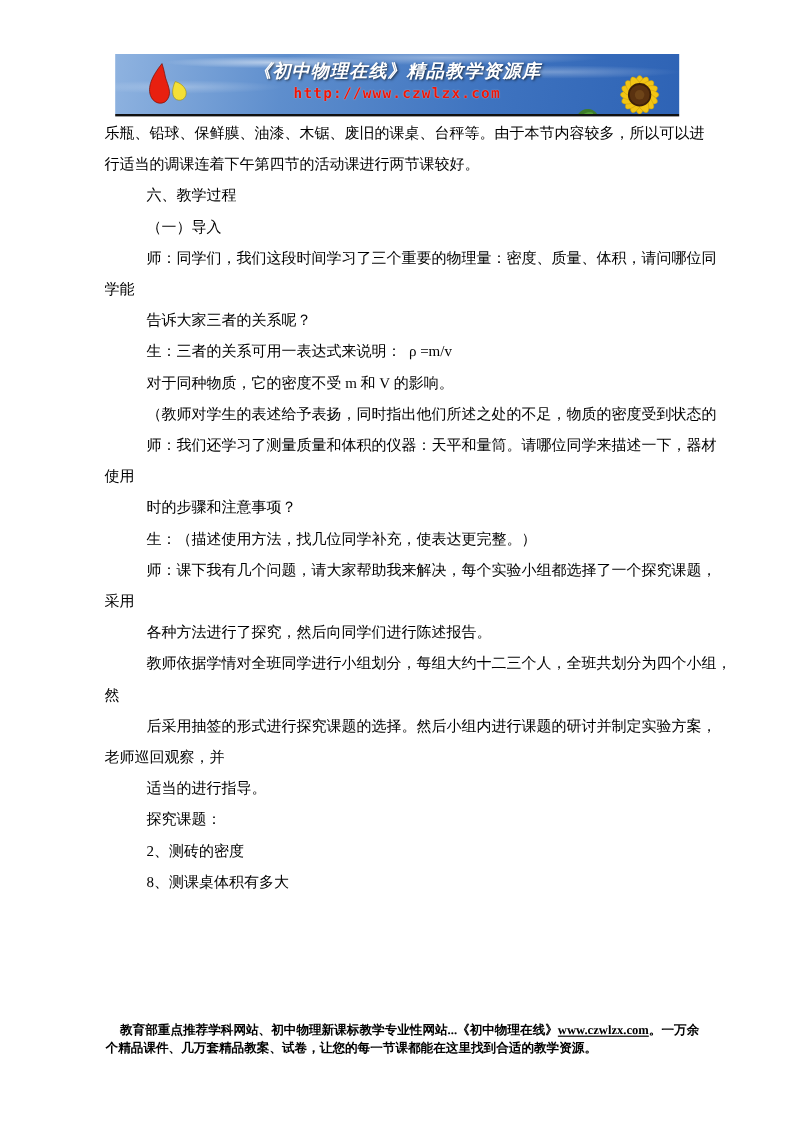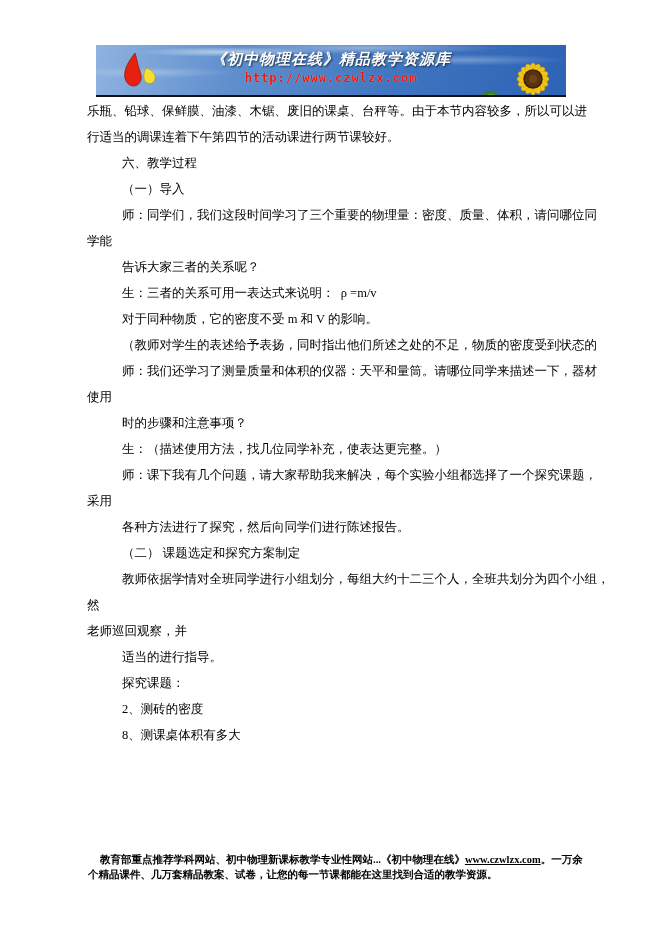--- a/index.html
+++ b/index.html
@@ -121,23 +121,23 @@
       <div class="tline ind">生：三者的关系可用一表达式来说明：  ρ =m/v</div>
       <div class="tline ind">对于同种物质，它的密度不受 m 和 V 的影响。</div>
       <div class="tline ind">（教师对学生的表述给予表扬，同时指出他们所述之处的不足，物质的密度受到状态的</div>
       <div class="tline ind">师：我们还学习了测量质量和体积的仪器：天平和量筒。请哪位同学来描述一下，器材</div>
       <div class="tline">使用</div>
       <div class="tline ind">时的步骤和注意事项？</div>
       <div class="tline ind">生：（描述使用方法，找几位同学补充，使表达更完整。）</div>
       <div class="tline ind">师：课下我有几个问题，请大家帮助我来解决，每个实验小组都选择了一个探究课题，</div>
       <div class="tline">采用</div>
       <div class="tline ind">各种方法进行了探究，然后向同学们进行陈述报告。</div>
-      <div class="tline ind">（二） 课题选定和探究方案制定</div>
       <div class="tline ind">教师依据学情对全班同学进行小组划分，每组大约十二三个人，全班共划分为四个小组，</div>
       <div class="tline">然</div>
+      <div class="tline ind">后采用抽签的形式进行探究课题的选择。然后小组内进行课题的研讨并制定实验方案，</div>
       <div class="tline">老师巡回观察，并</div>
       <div class="tline ind">适当的进行指导。</div>
       <div class="tline ind">探究课题：</div>
       <div class="tline ind">2、测砖的密度</div>
       <div class="tline ind">8、测课桌体积有多大</div>
     </div>
 
   <div class="footer">
     <div class="f-line1"><span>教育部重点推荐学科网站、初中物理新课标教学专业性网站...《初中物理在线》</span><span class="f-link">www.czwlzx.com</span><span>。一万余</span></div>
     <div class="f-line2">个精品课件、几万套精品教案、试卷，让您的每一节课都能在这里找到合适的教学资源。</div>

